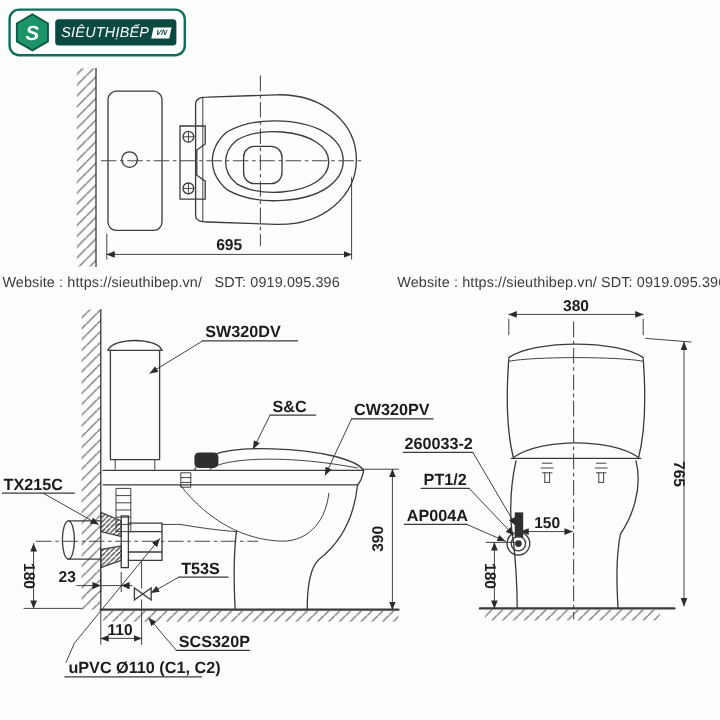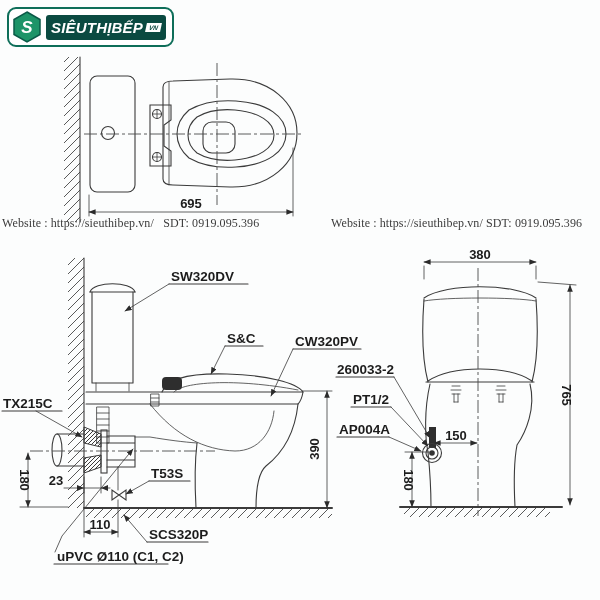--- a/index.html
+++ b/index.html
@@ -15,32 +15,32 @@
     background:#fff;border:2px solid #0e6e59;border-radius:9px;
     padding:3px 6px 3px 3px;box-sizing:border-box;
   }
   .logo-hex{width:30px;height:32px;display:block;}
   .logo-box{
     background:#0b4a41;color:#fff;border-radius:3px;
     display:flex;align-items:center;gap:3px;
     padding:4px 5px;
   }
   .logo-brand{
-    font-style:italic;font-weight:bold;font-size:15px;letter-spacing:.2px;
+    font-style:italic;font-weight:normal;font-size:12px;letter-spacing:.2px;
     white-space:nowrap;
   }
   .logo-tag{
     background:#fff;color:#0b4a41;font-weight:bold;font-style:italic;
     font-size:6.5px;padding:1px 3px;transform:skewX(-12deg);
     white-space:nowrap;
   }
   
   .contact{
-    position:absolute;top:216px;font-size:12px;color:#3b3b3b;
-    white-space:pre;letter-spacing:.1px;font-family:Liberation Serif, serif;
+    position:absolute;top:228px;font-size:12px;color:#3b3b3b;
+    white-space:pre;letter-spacing:.1px;
   }
   .contact.left{left:2px;}
   .contact.right{left:331px;}
   
   svg.drawing{position:absolute;left:0;top:0;}
   .ln{stroke:#3b3b3b;stroke-width:1.1;fill:none;stroke-linecap:round;}
   .thick{stroke-width:2;}
   .thin{stroke-width:.8;}
   .dashdot{stroke:#4a4a4a;stroke-width:.9;stroke-dasharray:13 3 3 3;fill:none;}
   .lbl{font-family:"Liberation Sans",sans-serif;font-size:13.5px;font-weight:bold;fill:#1c1c1c;}

